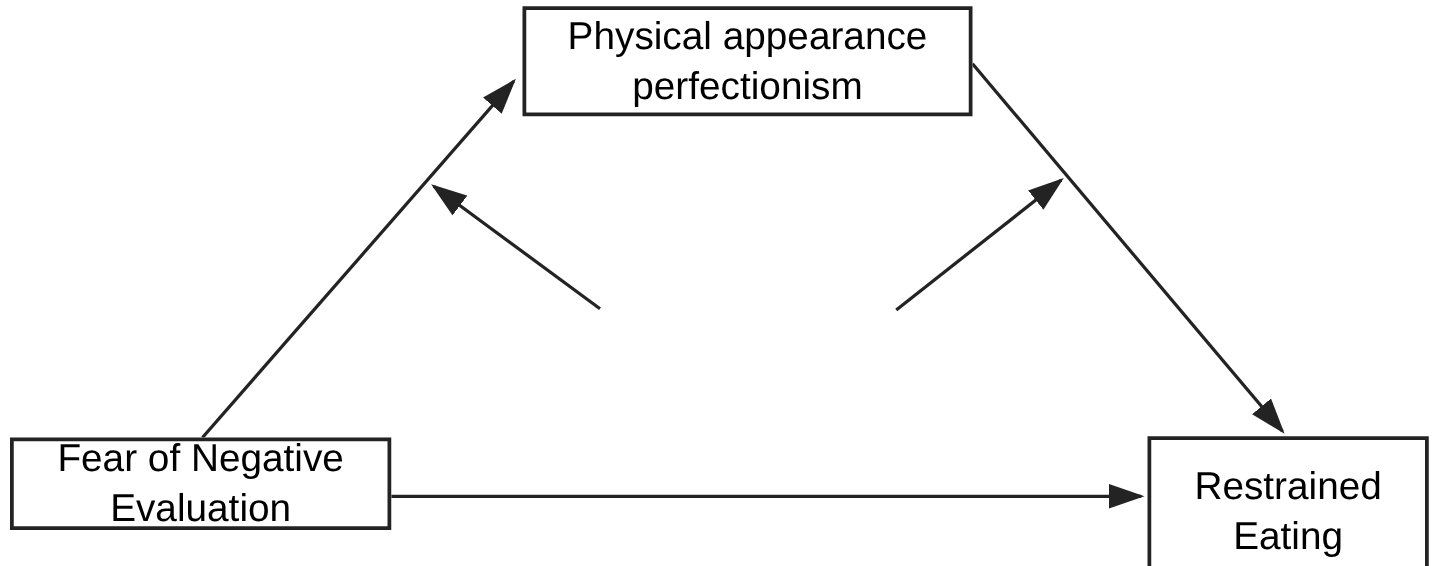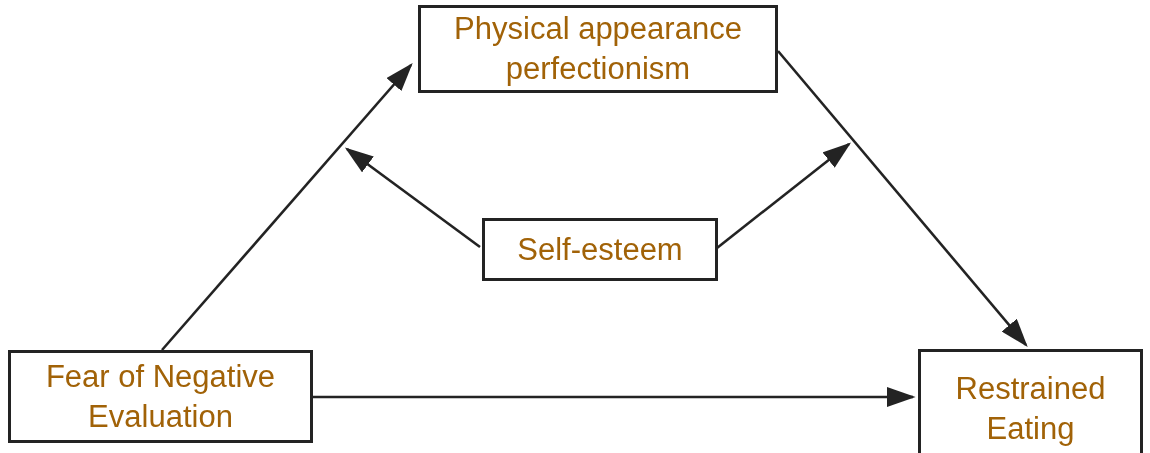--- a/index.html
+++ b/index.html
@@ -18,28 +18,28 @@
     width: 1150px; height: 453px;
   }
   .node {
     position: absolute;
     background: #ffffff;
     border: 3px solid #232323;
     display: flex;
     align-items: center;
     justify-content: center;
     text-align: center;
-    color: #a16207;
+    color: #000000;
     font-size: 31px;
     line-height: 1.28;
     padding: 0 6px;
   }
   .node-pap { left: 418px; top: 5px;   width: 360px; height: 88px; }
   .node-se  { left: 482px; top: 218px; width: 236px; height: 63px; }
-  .node-fne { left: 8px;   top: 350px; width: 305px; height: 93px; }
+  .node-fne { left: 8px;   top: 350px; width: 305px; height: 74px; }
   .node-re  { left: 918px; top: 349px; width: 225px; height: 120px; }
 </style>
 </head>
 <body>
 
 <div class="canvas">
 
   <svg class="arrow-layer" viewBox="0 0 1150 453" xmlns="http://www.w3.org/2000/svg">
     <defs>
       <marker id="ah" markerWidth="11" markerHeight="7.6" refX="10" refY="3.8" orient="auto" markerUnits="strokeWidth">
@@ -50,23 +50,20 @@
     <line x1="778" y1="51" x2="1026" y2="345" stroke="#232323" stroke-width="2.6" marker-end="url(#ah)"></line>
     <line x1="313" y1="397" x2="913" y2="397" stroke="#232323" stroke-width="2.6" marker-end="url(#ah)"></line>
     <line x1="480" y1="247" x2="347" y2="149" stroke="#232323" stroke-width="2.6" marker-end="url(#ah)"></line>
     <line x1="717" y1="248" x2="849" y2="144" stroke="#232323" stroke-width="2.6" marker-end="url(#ah)"></line>
   </svg>
 
   <div class="node node-pap">
     <span>Physical appearance perfectionism</span>
   </div>
 
-  <div class="node node-se">
-    <span>Self-esteem</span>
-  </div>
 
   <div class="node node-fne">
     <span>Fear of Negative Evaluation</span>
   </div>
 
   <div class="node node-re">
     <span>Restrained Eating</span>
   </div>
 
 </div>

